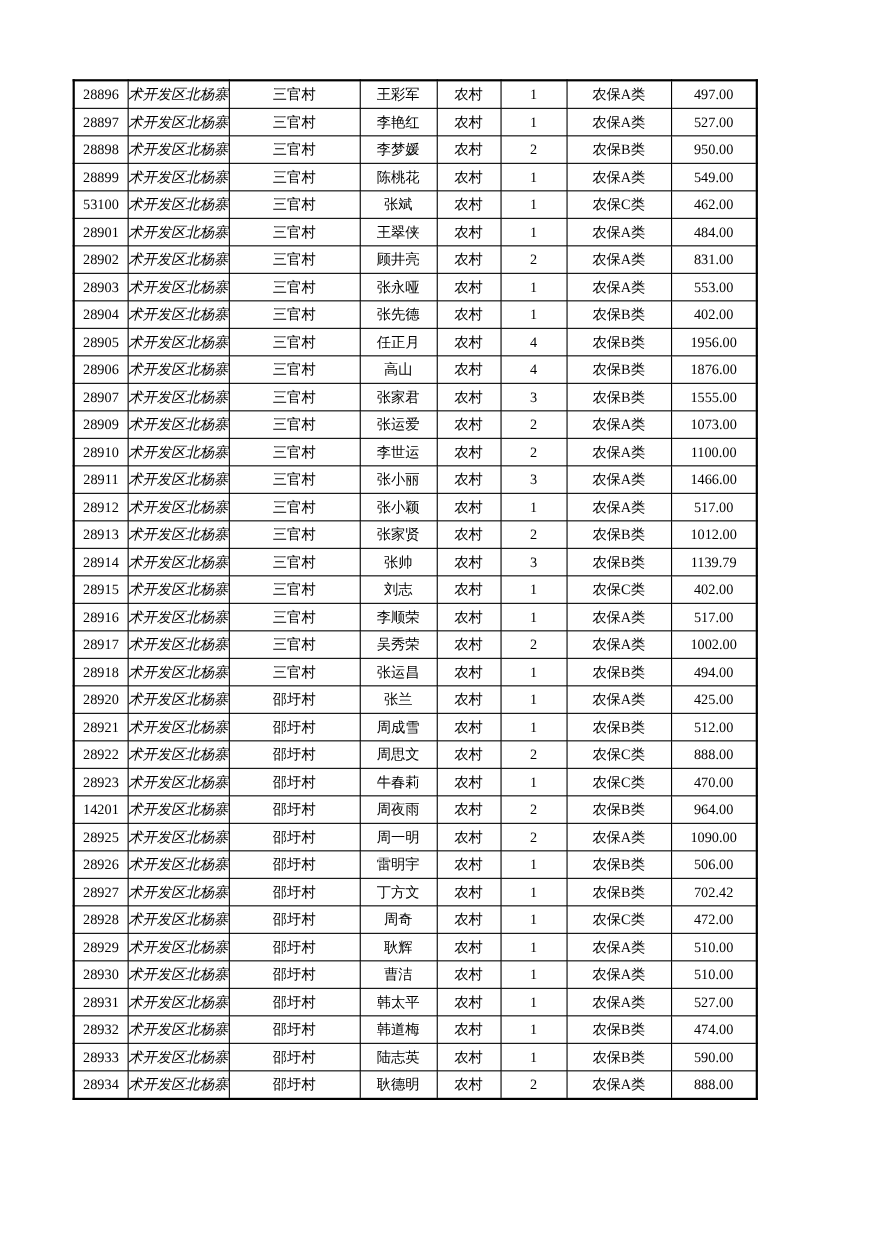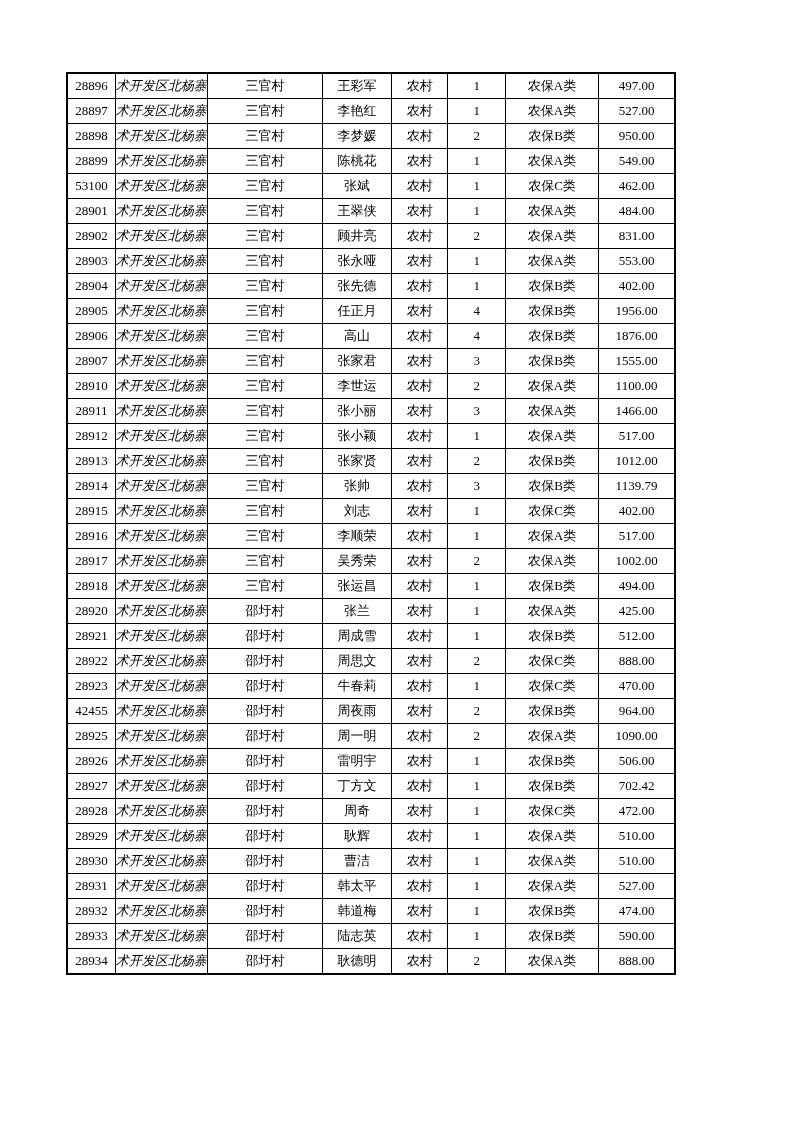--- a/index.html
+++ b/index.html
@@ -2,21 +2,21 @@
 <html><head>
 <meta charset="utf-8">
 <style>
   html, body {
     margin: 0;
     padding: 0;
     background: #ffffff;
   }
   .page {
     position: relative;
-    width: 676px;
+    width: 793px;
     height: 1122px;
     background: #ffffff;
     overflow: hidden;
     font-family: "Liberation Serif", "DejaVu Serif", serif;
     color: #000000;
   }
   table.benefits {
     position: absolute;
     left: 66px;
     top: 72px;
@@ -181,20 +181,30 @@
           <td class="cell-id">28907</td>
           <td class="cell-district">术开发区北杨寨</td>
           <td class="cell-village">三官村</td>
           <td class="cell-name">张家君</td>
           <td class="cell-residence">农村</td>
           <td class="cell-count">3</td>
           <td class="cell-category">农保B类</td>
           <td class="cell-amount">1555.00</td>
         </tr>
         <tr>
+          <td class="cell-id">28909</td>
+          <td class="cell-district">术开发区北杨寨</td>
+          <td class="cell-village">三官村</td>
+          <td class="cell-name">张运爱</td>
+          <td class="cell-residence">农村</td>
+          <td class="cell-count">2</td>
+          <td class="cell-category">农保A类</td>
+          <td class="cell-amount">1073.00</td>
+        </tr>
+        <tr>
           <td class="cell-id">28910</td>
           <td class="cell-district">术开发区北杨寨</td>
           <td class="cell-village">三官村</td>
           <td class="cell-name">李世运</td>
           <td class="cell-residence">农村</td>
           <td class="cell-count">2</td>
           <td class="cell-category">农保A类</td>
           <td class="cell-amount">1100.00</td>
         </tr>
         <tr>
@@ -311,21 +321,21 @@
           <td class="cell-id">28923</td>
           <td class="cell-district">术开发区北杨寨</td>
           <td class="cell-village">邵圩村</td>
           <td class="cell-name">牛春莉</td>
           <td class="cell-residence">农村</td>
           <td class="cell-count">1</td>
           <td class="cell-category">农保C类</td>
           <td class="cell-amount">470.00</td>
         </tr>
         <tr>
-          <td class="cell-id">42455</td>
+          <td class="cell-id">14201</td>
           <td class="cell-district">术开发区北杨寨</td>
           <td class="cell-village">邵圩村</td>
           <td class="cell-name">周夜雨</td>
           <td class="cell-residence">农村</td>
           <td class="cell-count">2</td>
           <td class="cell-category">农保B类</td>
           <td class="cell-amount">964.00</td>
         </tr>
         <tr>
           <td class="cell-id">28925</td>

